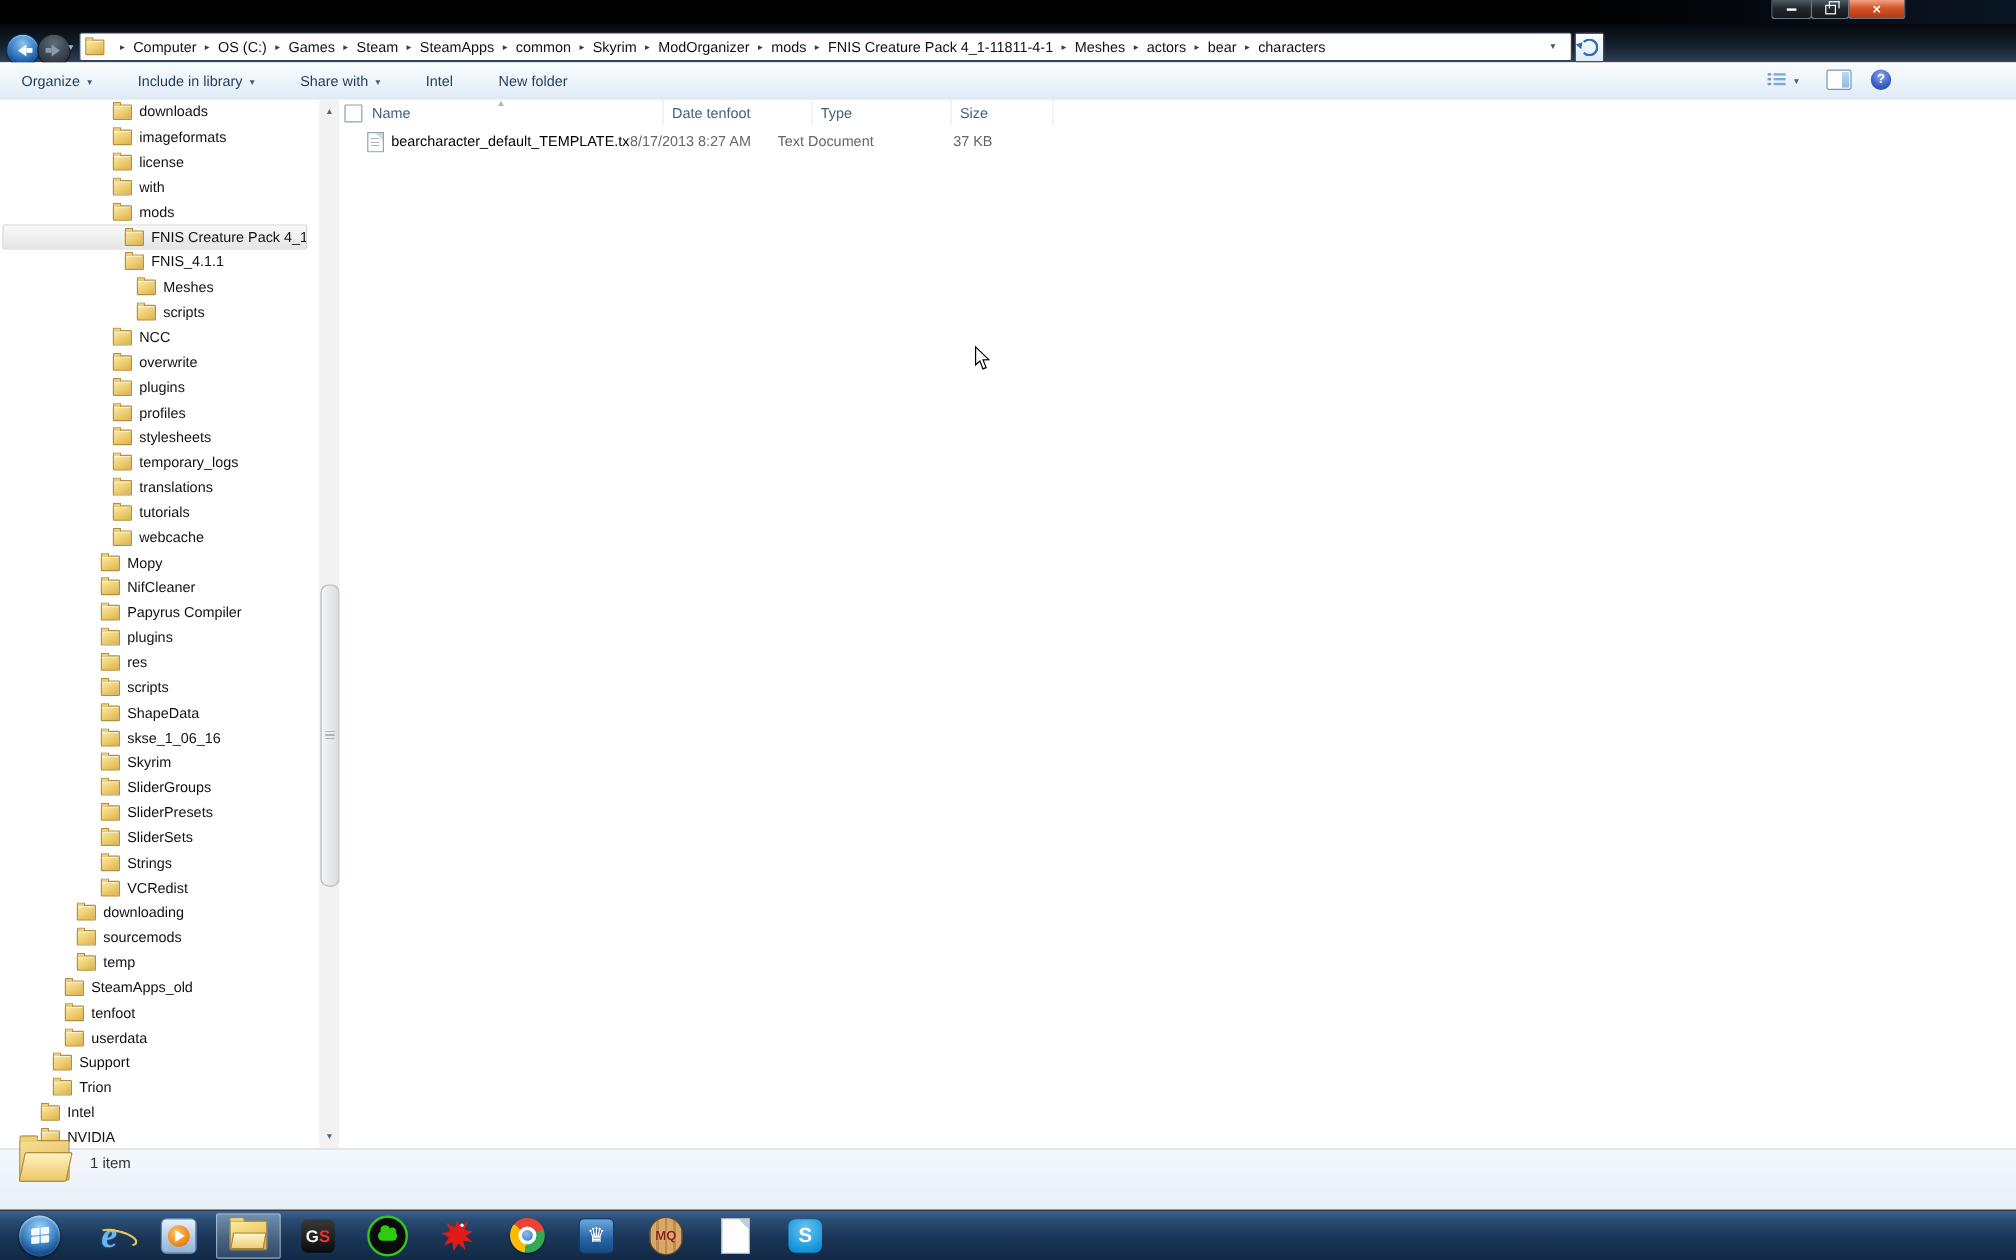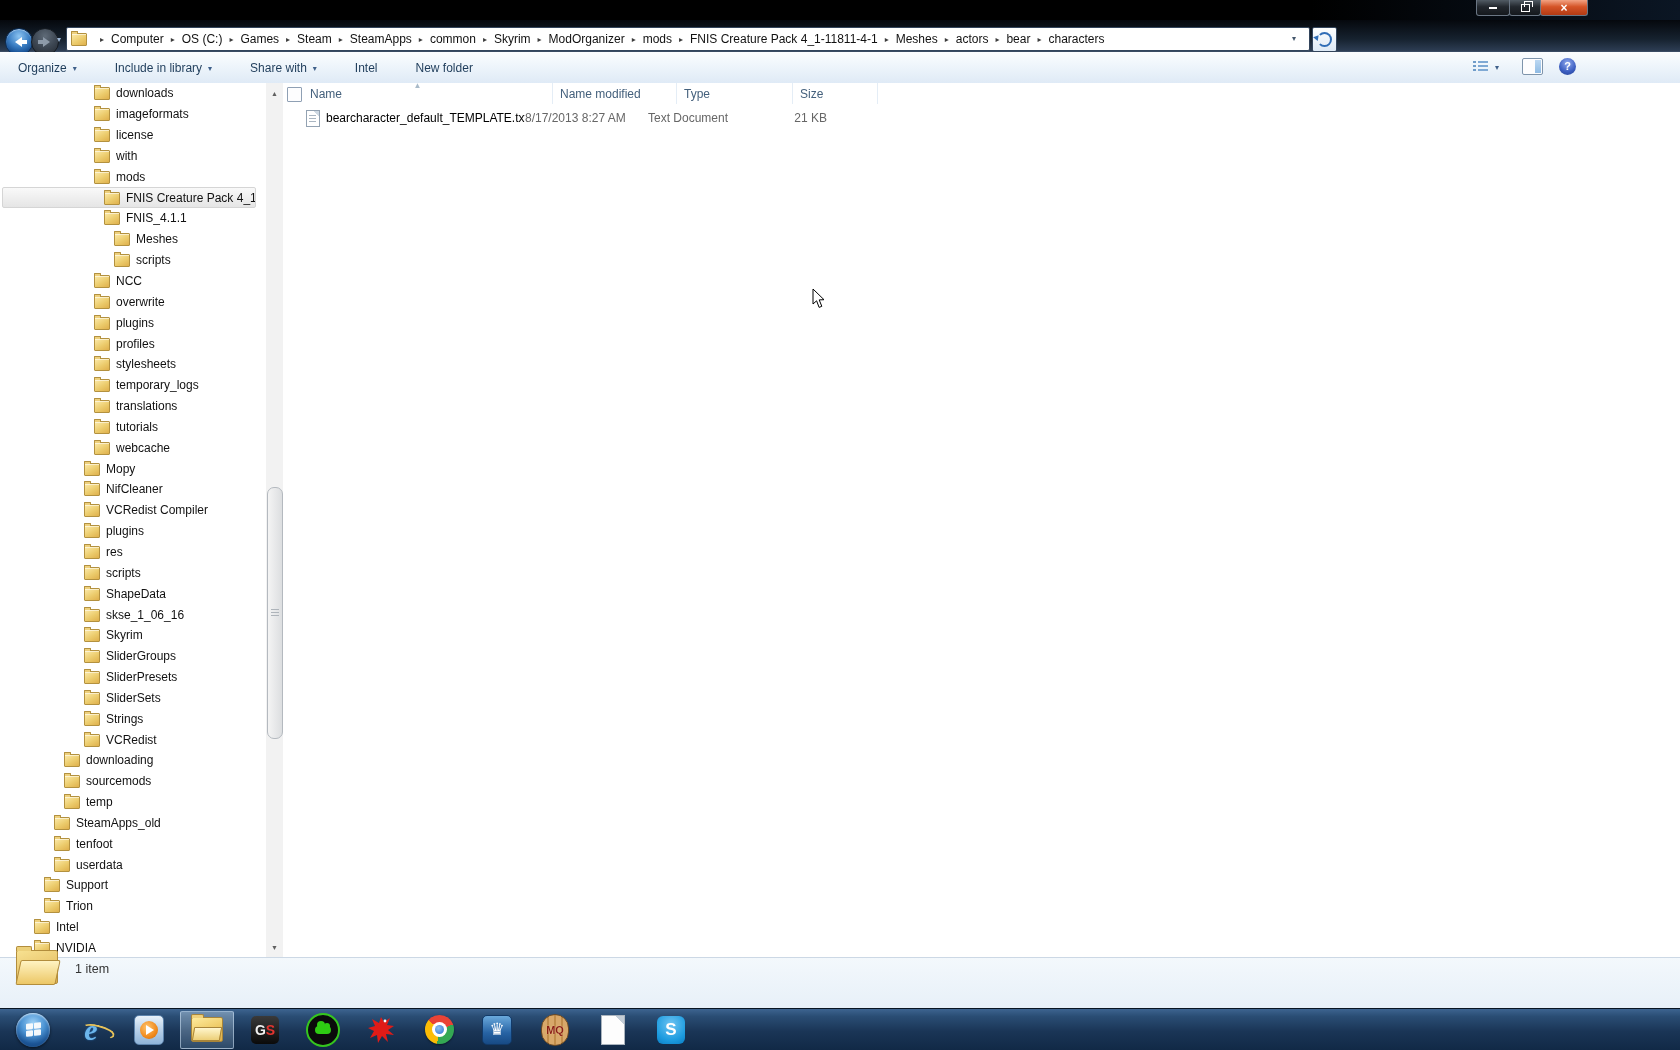--- a/index.html
+++ b/index.html
@@ -428,21 +428,21 @@
         <span class="tlabel">Mopy</span>
       </div>
 
       <div class="trow" style="--depth: 6;">
         <span class="fico"></span>
         <span class="tlabel">NifCleaner</span>
       </div>
 
       <div class="trow" style="--depth: 6;">
         <span class="fico"></span>
-        <span class="tlabel">VCRedist Compiler</span>
+        <span class="tlabel">Papyrus Compiler</span>
       </div>
 
       <div class="trow" style="--depth: 6;">
         <span class="fico"></span>
         <span class="tlabel">plugins</span>
       </div>
 
       <div class="trow" style="--depth: 6;">
         <span class="fico"></span>
         <span class="tlabel">res</span>
@@ -554,21 +554,21 @@
   <div class="listpane">
     <div class="lheader">
 
         <div class="hcell sorted c0">
           <span class="sortglyph">▲</span>
           <span>Name</span>
         </div>
 
         <div class="hcell c1">
 
-          <span>Name modified</span>
+          <span>Date tenfoot</span>
         </div>
 
         <div class="hcell c2">
 
           <span>Type</span>
         </div>
 
         <div class="hcell c3">
 
           <span>Size</span>
@@ -577,21 +577,21 @@
     <span class="hcheck"></span>
     <div>
 
         <div class="lrow">
           <span class="lcell c0">
             <span class="tico"></span>
             <span class="fname">bearcharacter_default_TEMPLATE.txt</span>
           </span>
           <span class="lcell c1">8/17/2013 8:27 AM</span>
           <span class="lcell c2">Text Document</span>
-          <span class="lcell c3">21 KB</span>
+          <span class="lcell c3">37 KB</span>
         </div>
       </div>
   </div>
 
   <div class="detailsbar"></div>
   <div class="bigfolder">
     <span class="bf-back"></span>
       <span class="bf-front"></span>
   </div>
   <div class="statustext">1 item</div>

